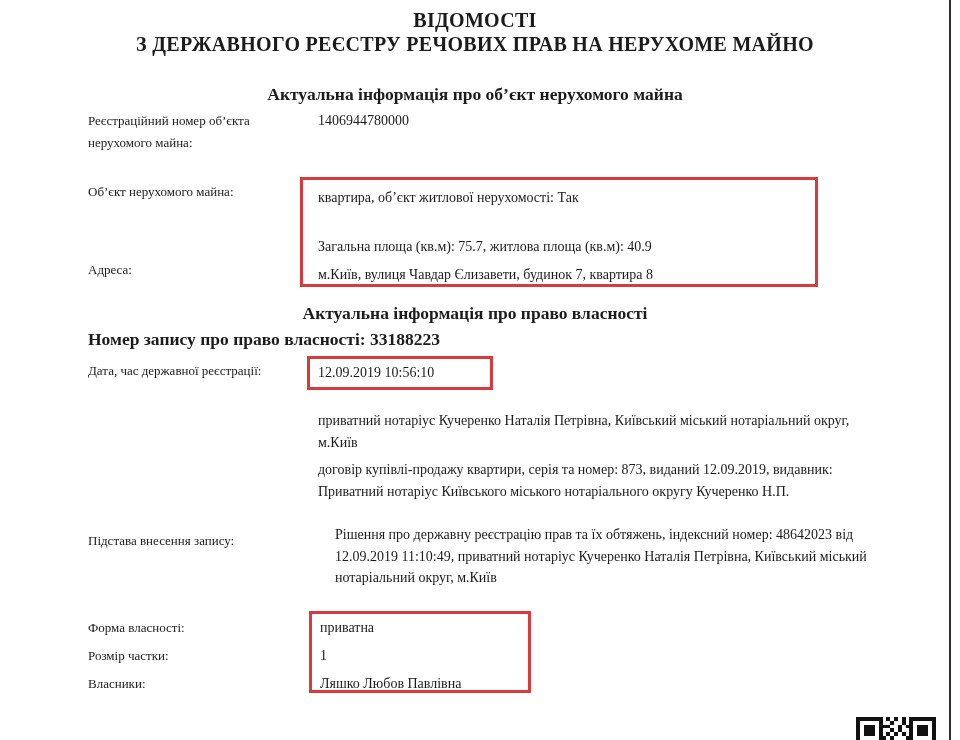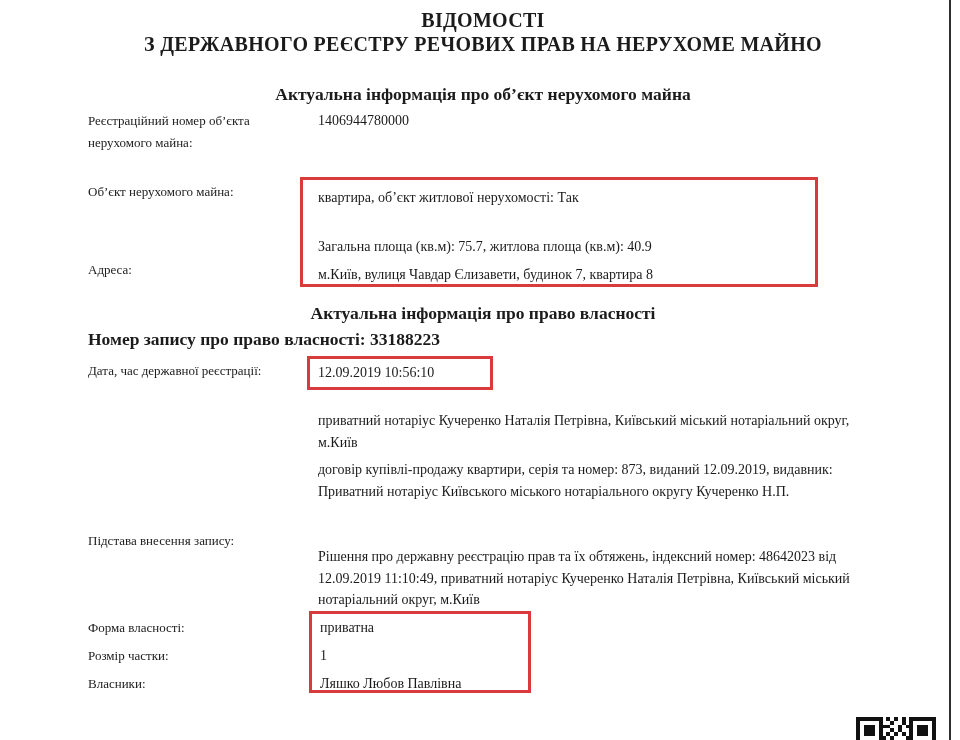--- a/index.html
+++ b/index.html
@@ -1,19 +1,19 @@
 <!DOCTYPE html>
 <html><head>
 <meta charset="utf-8">
 <style>
   html,body{margin:0;padding:0;background:#ffffff;}
   body{width:960px;height:740px;position:relative;overflow:hidden;
        font-family:"Liberation Serif", serif;color:#1b1b1b;}
   .page{position:absolute;inset:0;background:#fff;}
-  .center{position:absolute;left:8px;width:950px;text-align:center;font-weight:bold;}
+  .center{position:absolute;left:0;width:950px;text-align:center;font-weight:bold;}
   .title{font-size:20px;line-height:24px;letter-spacing:.3px;}
   .sect{font-size:17.5px;}
   .lbl{position:absolute;left:88px;width:190px;font-size:13px;line-height:21.5px;}
   .val{position:absolute;left:318px;width:548px;font-size:14px;line-height:21.5px;}
   .boldline{position:absolute;left:88px;width:800px;font-size:17.5px;font-weight:bold;}
   .redbox{position:absolute;border:3px solid #d93a3c;background:transparent;pointer-events:none;}
   .edge{position:absolute;top:0;left:949px;width:2px;height:740px;background:#2f2f2f;}
   .qr{position:absolute;left:856px;top:717px;width:80px;height:23px;overflow:hidden;}
 </style>
 </head>
@@ -42,21 +42,21 @@
   <div class="boldline" style="top:329px;">Номер запису про право власності: 33188223</div>
 
   <div class="lbl" style="top:360px;">Дата, час державної реєстрації:</div>
   <div class="val" style="top:362px;">12.09.2019 10:56:10</div>
 
   <div class="val" style="top:410px;">приватний нотаріус Кучеренко Наталія Петрівна, Київський міський нотаріальний округ, м.Київ</div>
 
   <div class="val" style="top:459px;">договір купівлі-продажу квартири, серія та номер: 873, виданий 12.09.2019, видавник: Приватний нотаріус Київського міського нотаріального округу Кучеренко Н.П.</div>
 
   <div class="lbl" style="top:530px;">Підстава внесення запису:</div>
-  <div class="val" style="top:546px;">Рішення про державну реєстрацію прав та їх обтяжень, індексний номер: 48642023 від 12.09.2019 11:10:49, приватний нотаріус Кучеренко Наталія Петрівна, Київський міський нотаріальний округ, м.Київ</div>
+  <div class="val" style="top:524px;margin-left:17px;">Рішення про державну реєстрацію прав та їх обтяжень, індексний номер: 48642023 від 12.09.2019 11:10:49, приватний нотаріус Кучеренко Наталія Петрівна, Київський міський нотаріальний округ, м.Київ</div>
 
   <div class="lbl" style="top:617px;">Форма власності:</div>
   <div class="val" style="top:617px;left:320px;">приватна</div>
 
   <div class="lbl" style="top:645px;">Розмір частки:</div>
   <div class="val" style="top:645px;left:320px;">1</div>
 
   <div class="lbl" style="top:673px;">Власники:</div>
   <div class="val" style="top:673px;left:320px;">Ляшко Любов Павлівна</div>
 

